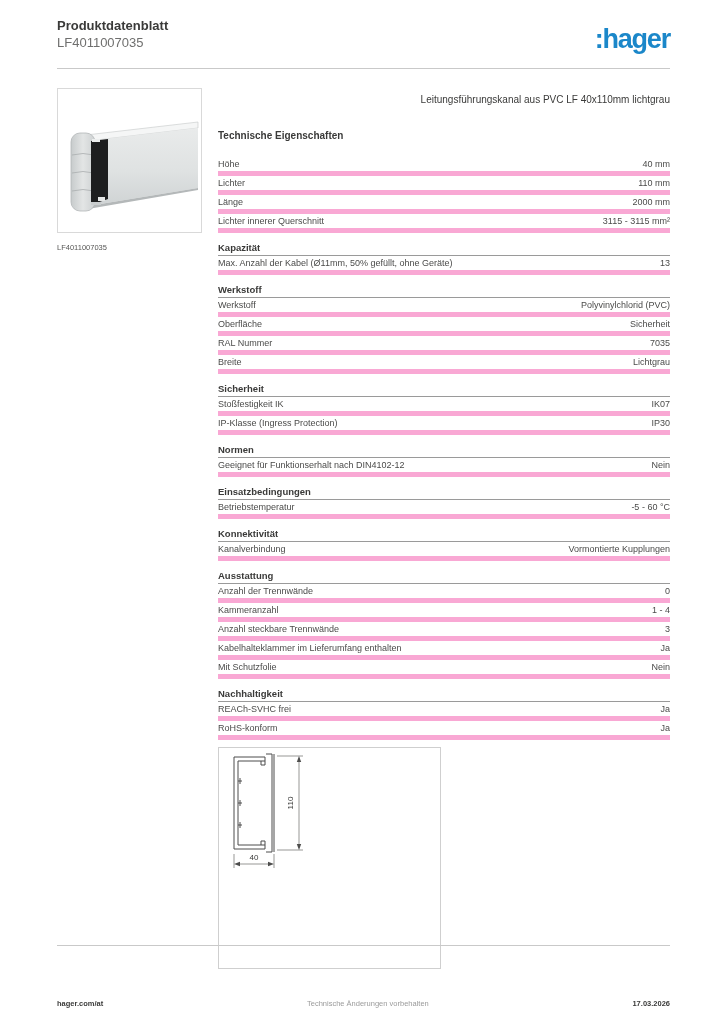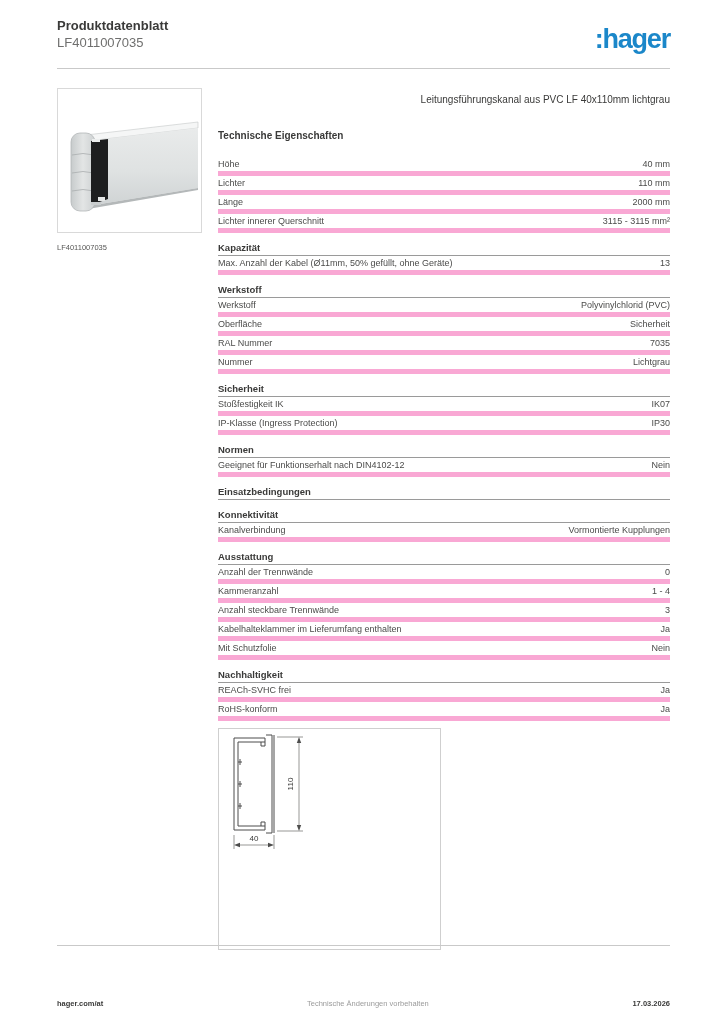--- a/index.html
+++ b/index.html
@@ -129,21 +129,21 @@
             </div>
             <div class="spec-row">
               <span class="spec-label">Oberfläche</span>
               <span class="spec-value">Sicherheit</span>
             </div>
             <div class="spec-row">
               <span class="spec-label">RAL Nummer</span>
               <span class="spec-value">7035</span>
             </div>
             <div class="spec-row">
-              <span class="spec-label">Nummer</span>
+              <span class="spec-label">Breite</span>
               <span class="spec-value">Lichtgrau</span>
             </div>
           </div>
           <div class="spec-section">
             <div class="spec-section-title">Sicherheit</div>
             <div class="spec-row">
               <span class="spec-label">Stoßfestigkeit IK</span>
               <span class="spec-value">IK07</span>
             </div>
             <div class="spec-row">
@@ -153,20 +153,24 @@
           </div>
           <div class="spec-section">
             <div class="spec-section-title">Normen</div>
             <div class="spec-row">
               <span class="spec-label">Geeignet für Funktionserhalt nach DIN4102-12</span>
               <span class="spec-value">Nein</span>
             </div>
           </div>
           <div class="spec-section">
             <div class="spec-section-title">Einsatzbedingungen</div>
+            <div class="spec-row">
+              <span class="spec-label">Betriebstemperatur</span>
+              <span class="spec-value">-5 - 60 °C</span>
+            </div>
           </div>
           <div class="spec-section">
             <div class="spec-section-title">Konnektivität</div>
             <div class="spec-row">
               <span class="spec-label">Kanalverbindung</span>
               <span class="spec-value">Vormontierte Kupplungen</span>
             </div>
           </div>
           <div class="spec-section">
             <div class="spec-section-title">Ausstattung</div>

